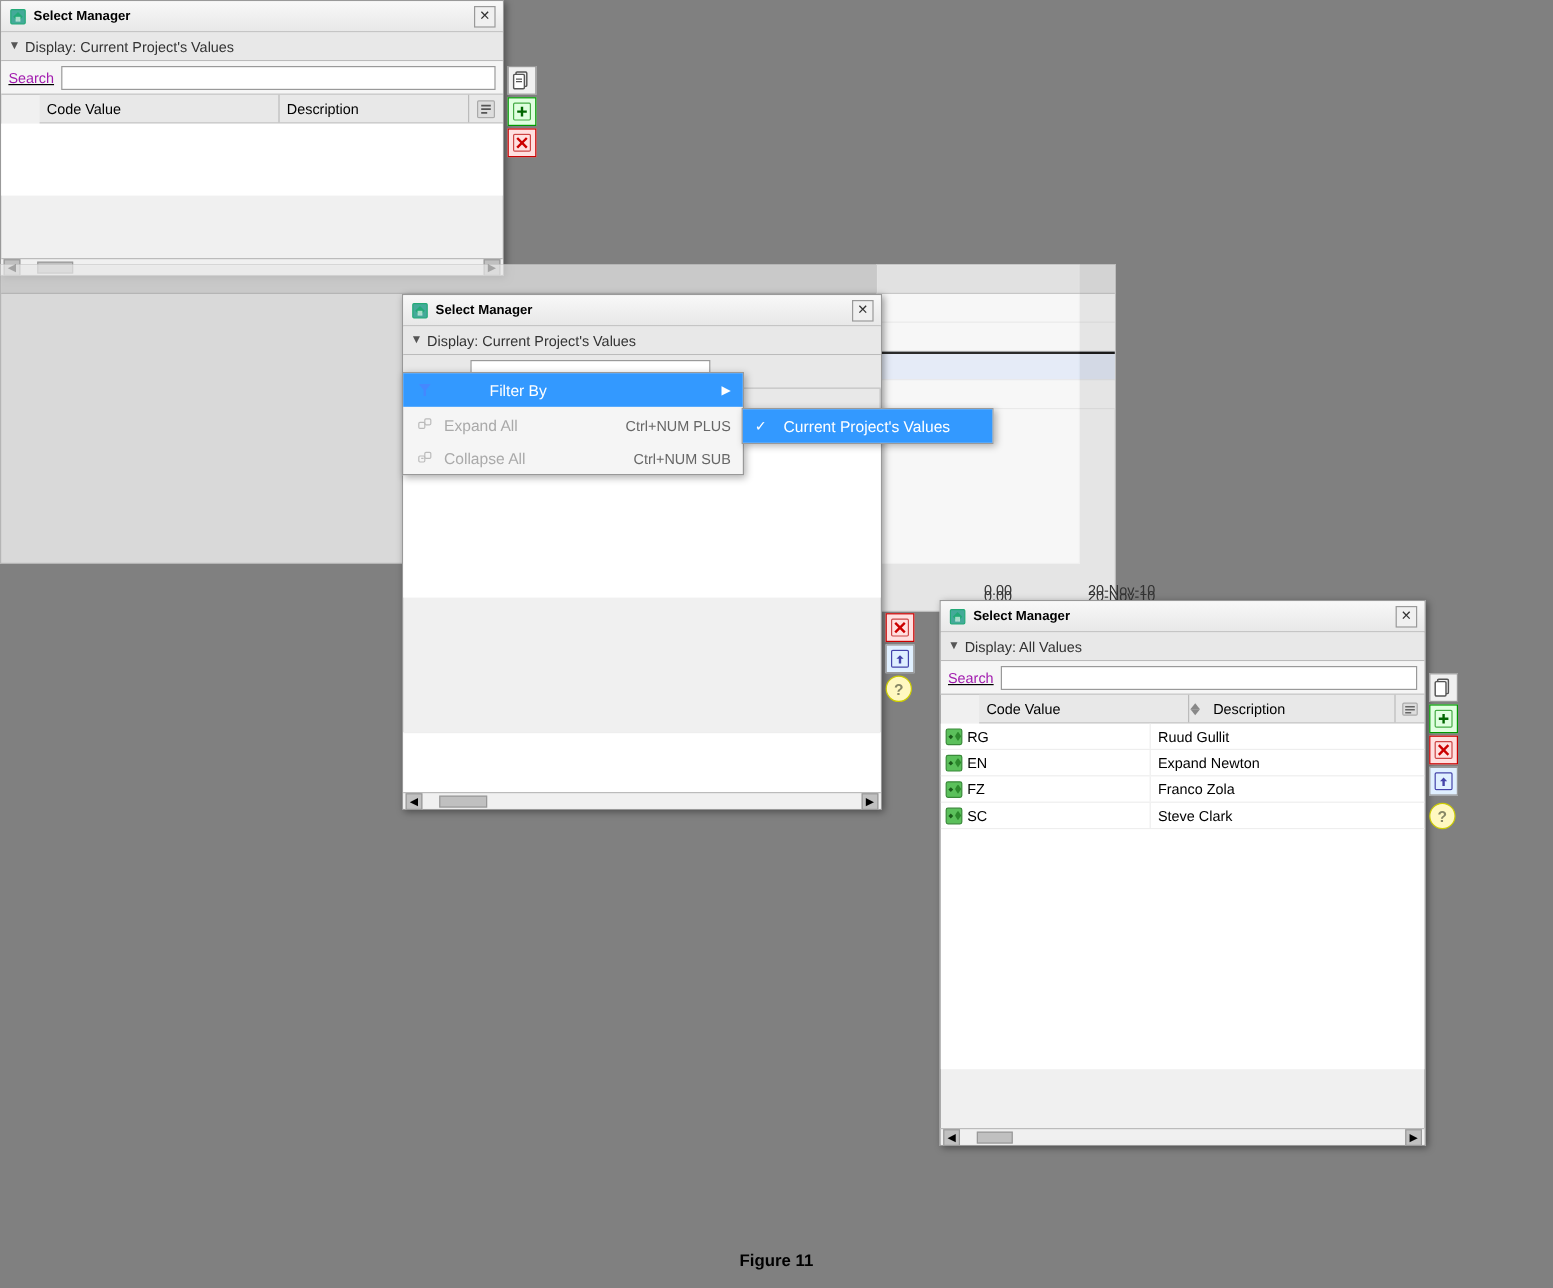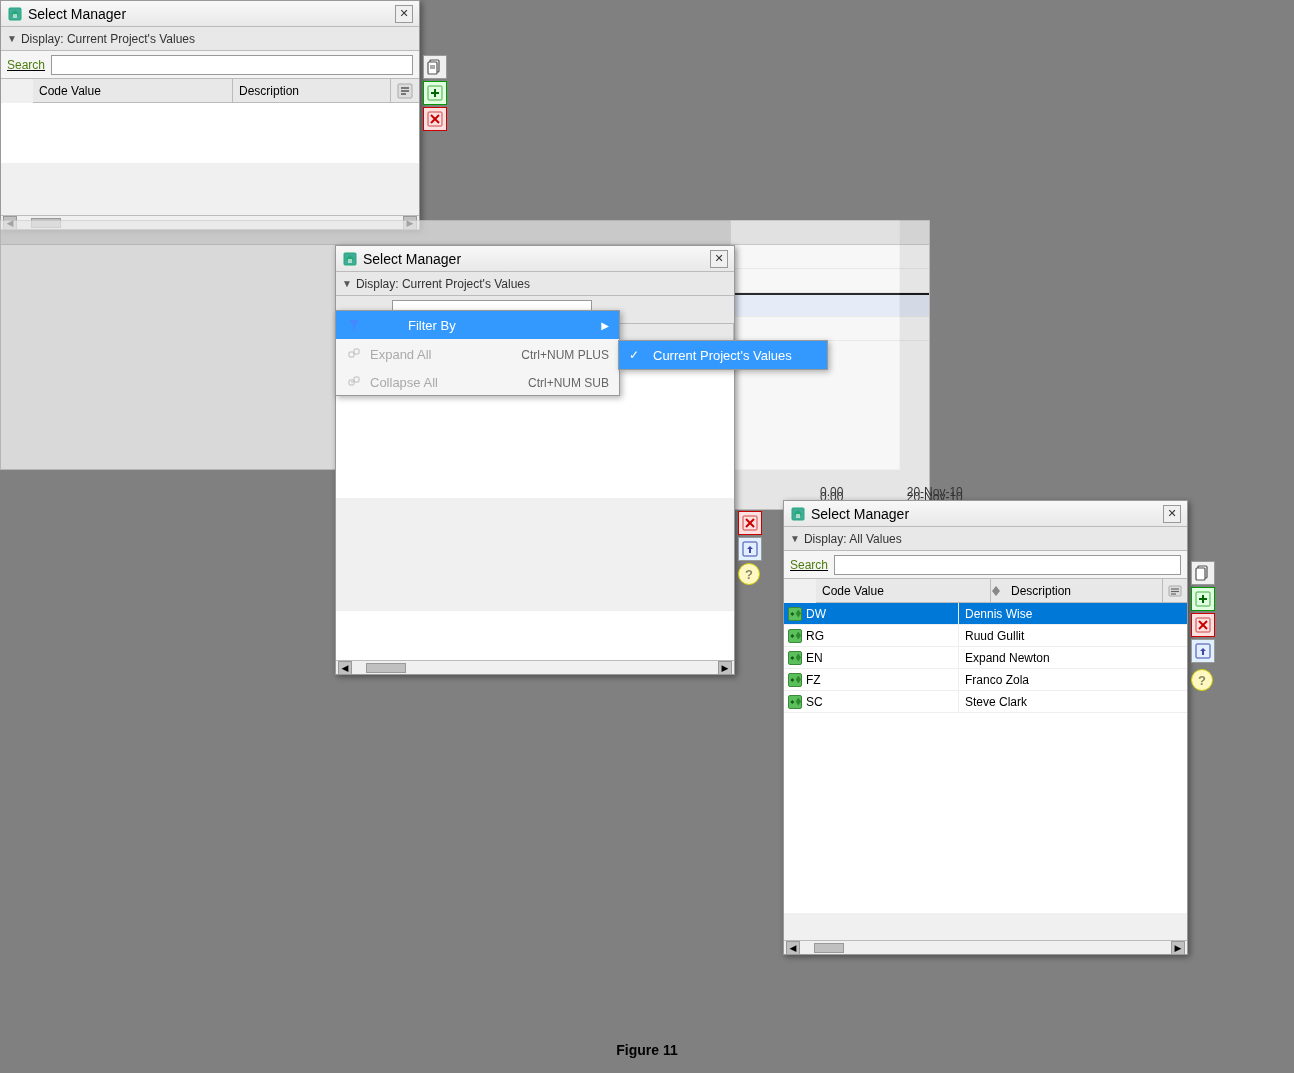--- a/index.html
+++ b/index.html
@@ -39,22 +39,22 @@
 
     .title-icon {
       width: 16px;
       height: 16px;
       display: flex;
       align-items: center;
       justify-content: center;
     }
 
     .title-text {
-      font-size: 14px;
-      font-weight: normal;
+      font-size: 11px;
+      font-weight: bold;
       color: #000;
     }
 
     .close-btn {
       width: 18px;
       height: 18px;
       background: #f0f0f0;
       border: 1px solid #999;
       display: flex;
       align-items: center;
@@ -88,21 +88,21 @@
       align-items: center;
       padding: 4px 6px;
       gap: 6px;
       border-bottom: 1px solid #bbb;
       height: 28px;
       background: #f5f5f5;
     }
 
     .search-label {
       font-size: 12px;
-      color: #4d7c0f;
+      color: #a21caf;
       text-decoration: underline;
       text-decoration-color: #000;
     }
 
     .search-input {
       flex: 1;
       height: 20px;
       border: 1px solid #999;
       background: white;
       padding: 1px 3px;
@@ -604,31 +604,20 @@
         <rect x="1" y="2" width="12" height="10" rx="1" fill="#ddd" stroke="#aaa"></rect>
         <line x1="3" y1="5" x2="11" y2="5" stroke="#666" stroke-width="1.2"></line>
         <line x1="3" y1="7.5" x2="11" y2="7.5" stroke="#666" stroke-width="1.2"></line>
         <line x1="3" y1="10" x2="8" y2="10" stroke="#666" stroke-width="1.2"></line>
       </svg>
     </div>
   </div>
 
   <div class="table-content">
 
-    <div class="table-row selected">
-      <div class="cell-code" style="width:175px; background:#0078d7; color:white;">
-        <div class="row-icon" style="background:#5bc05b; border:1px solid #3a8a3a;">
-          <svg width="10" height="10" viewBox="0 0 10 10">
-            <path d="M2 5 L5 2 L8 5 L5 8 Z" fill="#1a5a1a"></path>
-          </svg>
-        </div>
-        <span>DW</span>
-      </div>
-      <div class="cell-desc" style="background:#0078d7; color:white;">Dennis Wise</div>
-    </div>
 
     <div class="table-row">
       <div class="cell-code" style="width:175px;">
         <div class="row-icon" style="background:#5bc05b; border:1px solid #3a8a3a;">
           <svg width="10" height="10" viewBox="0 0 10 10">
             <path d="M2 5 L5 2 L8 5 L5 8 Z" fill="#1a5a1a"></path>
           </svg>
         </div>
         <span>RG</span>
       </div>

